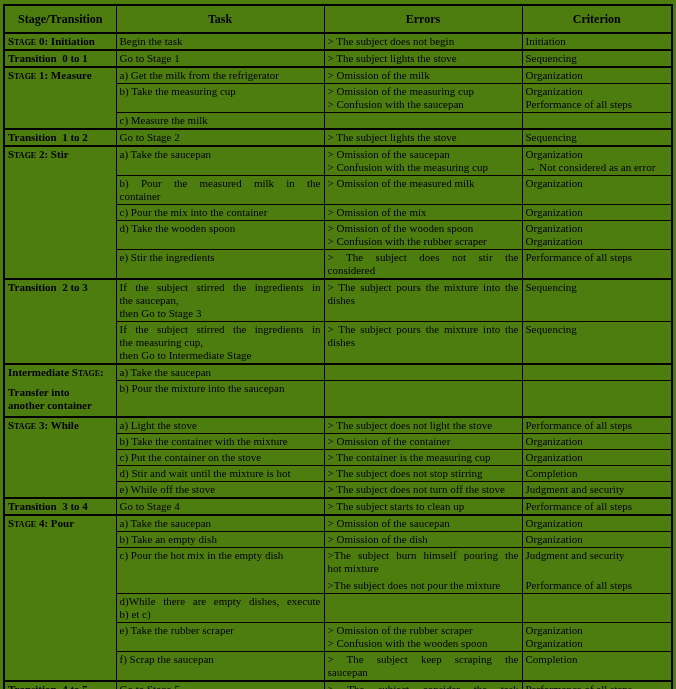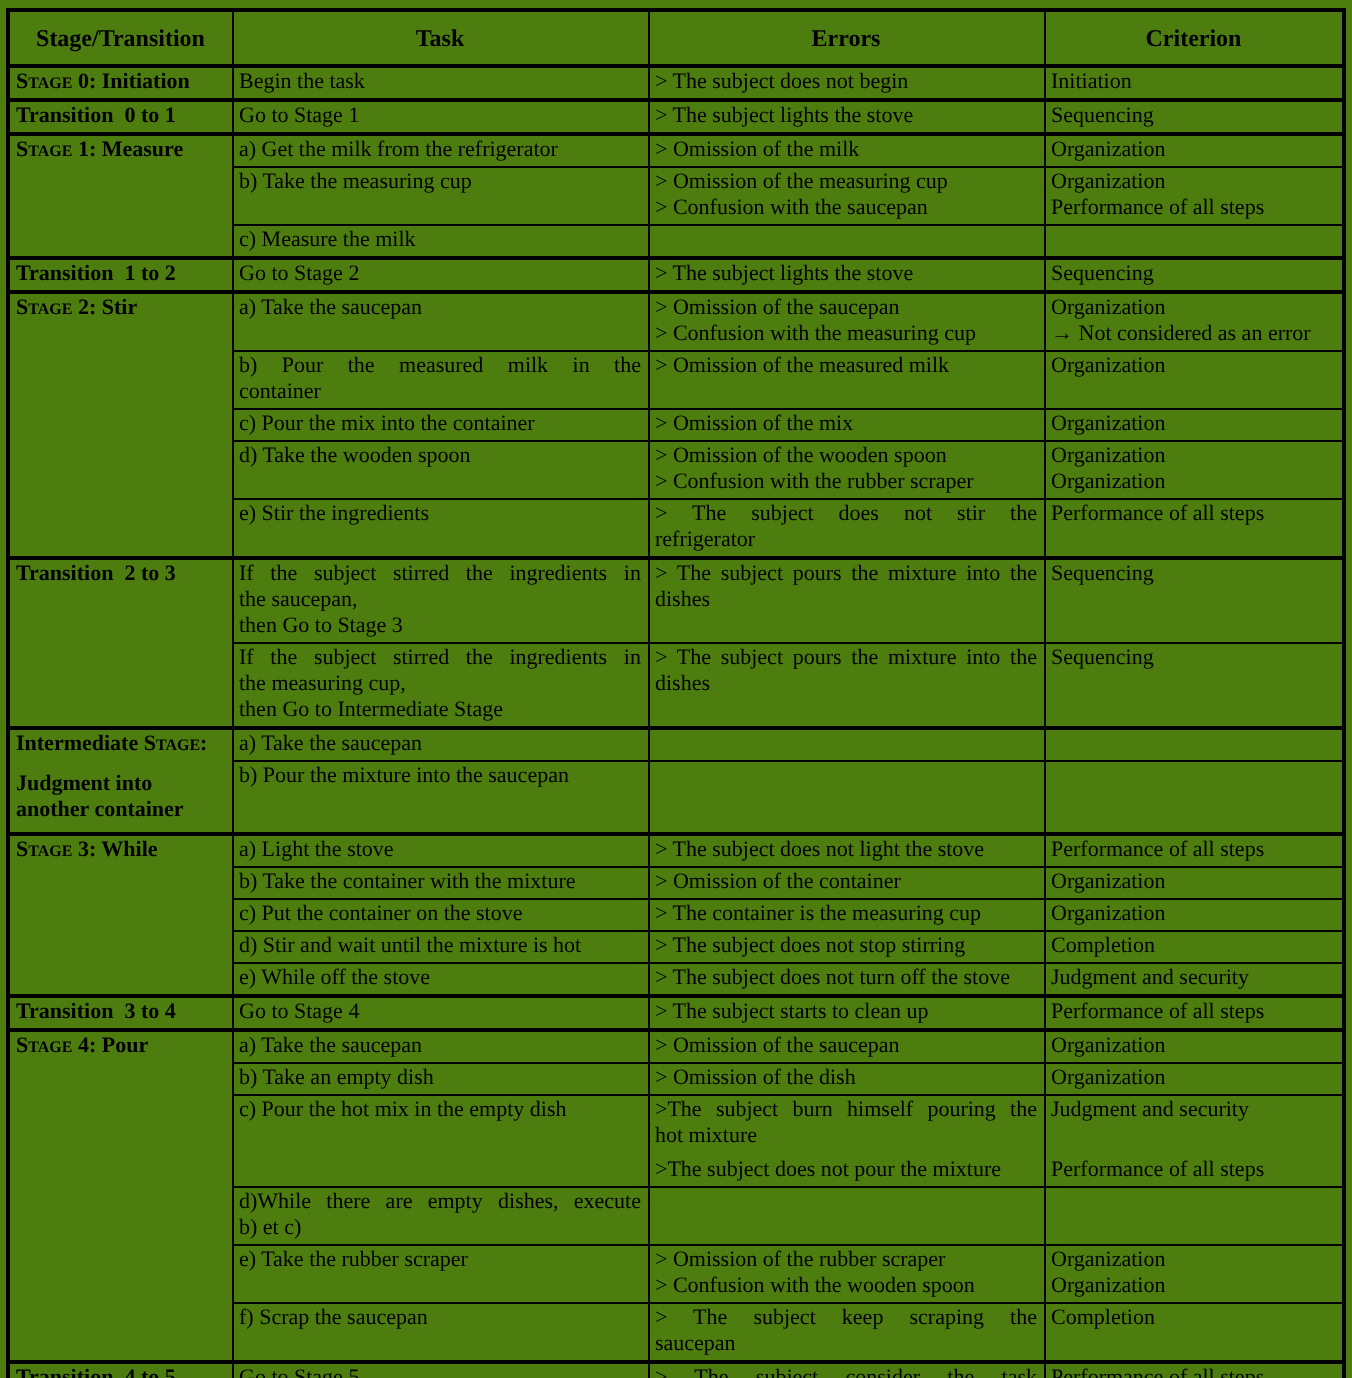--- a/index.html
+++ b/index.html
@@ -203,21 +203,21 @@
             <div class="cell-line">Organization</div>
             <div class="cell-line">Organization</div>
           </td>
         </tr>
         <tr>
           <td class="task-cell">
             <div class="cell-line">e) Stir the ingredients</div>
           </td>
           <td class="errors-cell">
             <div class="cell-line jfull">&gt; The subject does not stir the</div>
-            <div class="cell-line">refrigerator</div>
+            <div class="cell-line">considered</div>
           </td>
           <td class="criterion-cell">
             <div class="cell-line">Performance of all steps</div>
           </td>
         </tr>
         <tr class="group-start" style="height: 42px;">
           <td class="stage-cell" rowspan="2">
             <div class="cell-line"><span>Transition  2 to 3</span></div>
           </td>
           <td class="task-cell">
@@ -244,21 +244,21 @@
             <div class="cell-line">dishes</div>
           </td>
           <td class="criterion-cell">
             <div class="cell-line">Sequencing</div>
           </td>
         </tr>
         <tr class="group-start">
           <td class="stage-cell" rowspan="2">
             <div class="cell-line"><span>Intermediate </span><span class="sc">Stage</span><span>:</span></div>
             <div class="blank"></div>
-            <div class="cell-line"><span>Judgment into</span></div>
+            <div class="cell-line"><span>Transfer into</span></div>
             <div class="cell-line"><span>another container</span></div>
           </td>
           <td class="task-cell">
             <div class="cell-line">a) Take the saucepan</div>
           </td>
           <td class="errors-cell"></td>
           <td class="criterion-cell"></td>
         </tr>
         <tr style="height: 36px;">
           <td class="task-cell">

